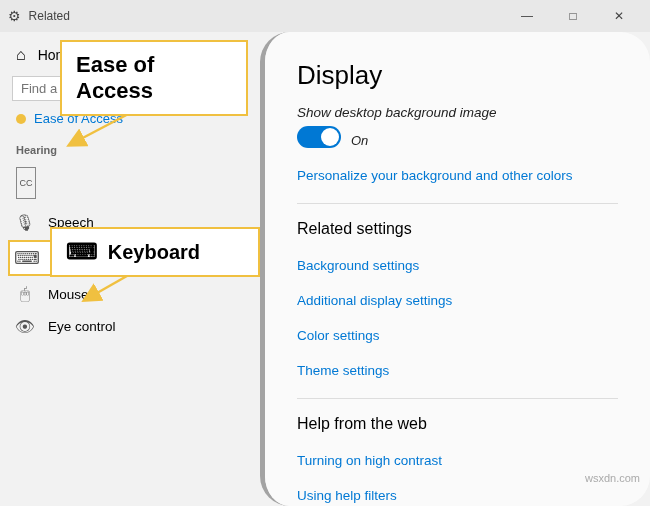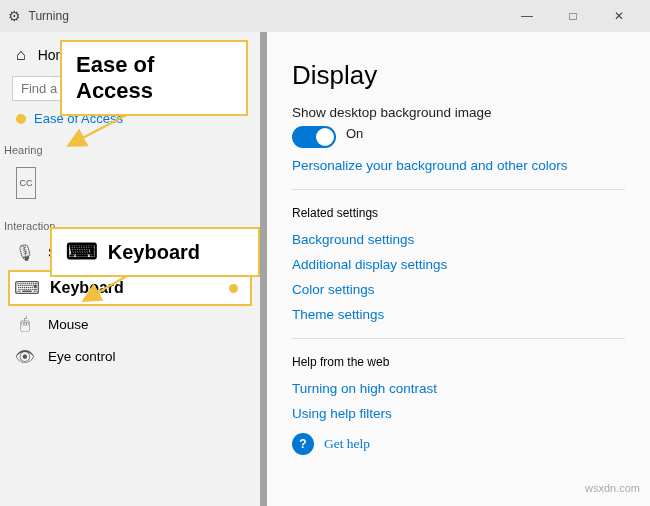--- a/index.html
+++ b/index.html
@@ -110,25 +110,25 @@
     }
     .breadcrumb-dot {
       width: 10px;
       height: 10px;
       background: #f0c040;
       border-radius: 50%;
       flex-shrink: 0;
     }
 
     .sidebar-section-label {
-      padding: 14px 16px 4px 4px;
+      padding: 14px 16px 4px 16px;
       font-size: 11px;
       color: #666;
       text-transform: none;
-      font-weight: 400;
+      font-weight: 700;
     }
 
     .sidebar-item {
       display: flex;
       align-items: center;
       padding: 7px 16px;
       gap: 14px;
       cursor: pointer;
       font-size: 13.5px;
       color: #000;
@@ -159,37 +159,39 @@
       background: #f0c040;
       border-radius: 50%;
       position: absolute;
       right: 12px;
     }
 
     
     .main-panel {
       flex: 1;
       background: #fafafa;
-      padding: 28px 25px;
+      padding: 28px 32px;
       overflow-y: auto;
-      border-left: 7px solid #a3a3a3;
+      border-left: 5px solid #a3a3a3;
+      border-radius: 30px;
     }
 
     .main-title {
       font-size: 26px;
       font-weight: 300;
       color: #000;
       margin-bottom: 14px;
     }
 
     .setting-row {
       display: flex;
-      align-items: flex-start;
+      align-items: flex-end;
       gap: 10px;
       margin-bottom: 6px;
+      font-style: italic;
     }
     .setting-label {
       font-size: 13.5px;
       color: #222;
     }
 
     
     .toggle {
       width: 44px;
       height: 22px;
@@ -210,33 +212,33 @@
     }
     .toggle-label {
       font-size: 13px;
       color: #222;
     }
 
     .link-text {
       font-size: 13.5px;
       color: #0078d4;
       cursor: pointer;
-      margin: 10px 0;
+      margin: 20px 0;
       display: block;
       text-decoration: none;
     }
 
     .section-divider {
       border: none;
       border-top: 1px solid #ddd;
       margin: 16px 0;
     }
 
     .section-title {
-      font-size: 12px;
+      font-size: 16px;
       font-weight: 400;
       color: #000;
       margin-bottom: 12px;
     }
     .help-row {
       display: flex;
       align-items: center;
       gap: 10px;
       margin-top: 12px;
     }
@@ -285,21 +287,21 @@
       color: #000;
       z-index: 10;
     }
   </style>
 </head>
 <body>
 
 <div class="title-bar">
   <div class="title-bar-left">
     <span class="title-bar-icon">⚙</span>
-    <span class="title-bar-text">Turning</span>
+    <span class="title-bar-text">Related</span>
   </div>
   <div class="title-bar-controls">
     <button class="title-bar-btn">—</button>
     <button class="title-bar-btn">□</button>
     <button class="title-bar-btn close">✕</button>
   </div>
 </div>
 
 <div class="app-container">
 
@@ -319,21 +321,20 @@
       <span class="breadcrumb-dot"></span>
       <span>Ease of Access</span>
     </div>
 
     <div class="sidebar-section-label">Hearing</div>
 
     <div class="sidebar-item">
       <span class="sidebar-item-icon" style="font-size:14px; border:1px solid #888; width:20px; height:32px; display:flex; align-items:center; justify-content:center; font-size:9px;">CC</span>
     </div>
 
-    <div class="sidebar-section-label">Interaction</div>
 
     <div class="sidebar-item">
       <span class="sidebar-item-icon">🎙</span>
       <span>Speech</span>
     </div>
 
     <div class="sidebar-item keyboard-highlight">
       <span class="sidebar-item-icon" style="font-size:18px;">⌨</span>
       <span style="font-size:16px;font-weight:600;">Keyboard</span>
       <span class="item-dot"></span>
@@ -402,16 +403,16 @@
     <h2 class="section-title">Help from the web</h2>
 
     <a class="link-text">Turning on high contrast</a>
     <a class="link-text">Using help filters</a>
 
     <div class="help-row">
       <div class="help-icon">?</div>
       <a class="link-text" style="margin:0;font-family:Liberation Serif, serif;">Get help</a>
     </div>
 
-    <div style="position:fixed; bottom:12px; right:10px; font-size:11px; color:#aaa;">wsxdn.com</div>
+    <div style="position:fixed; bottom:22px; right:10px; font-size:11px; color:#aaa;">wsxdn.com</div>
   </div>
 
 </div>
 
 </body></html>

